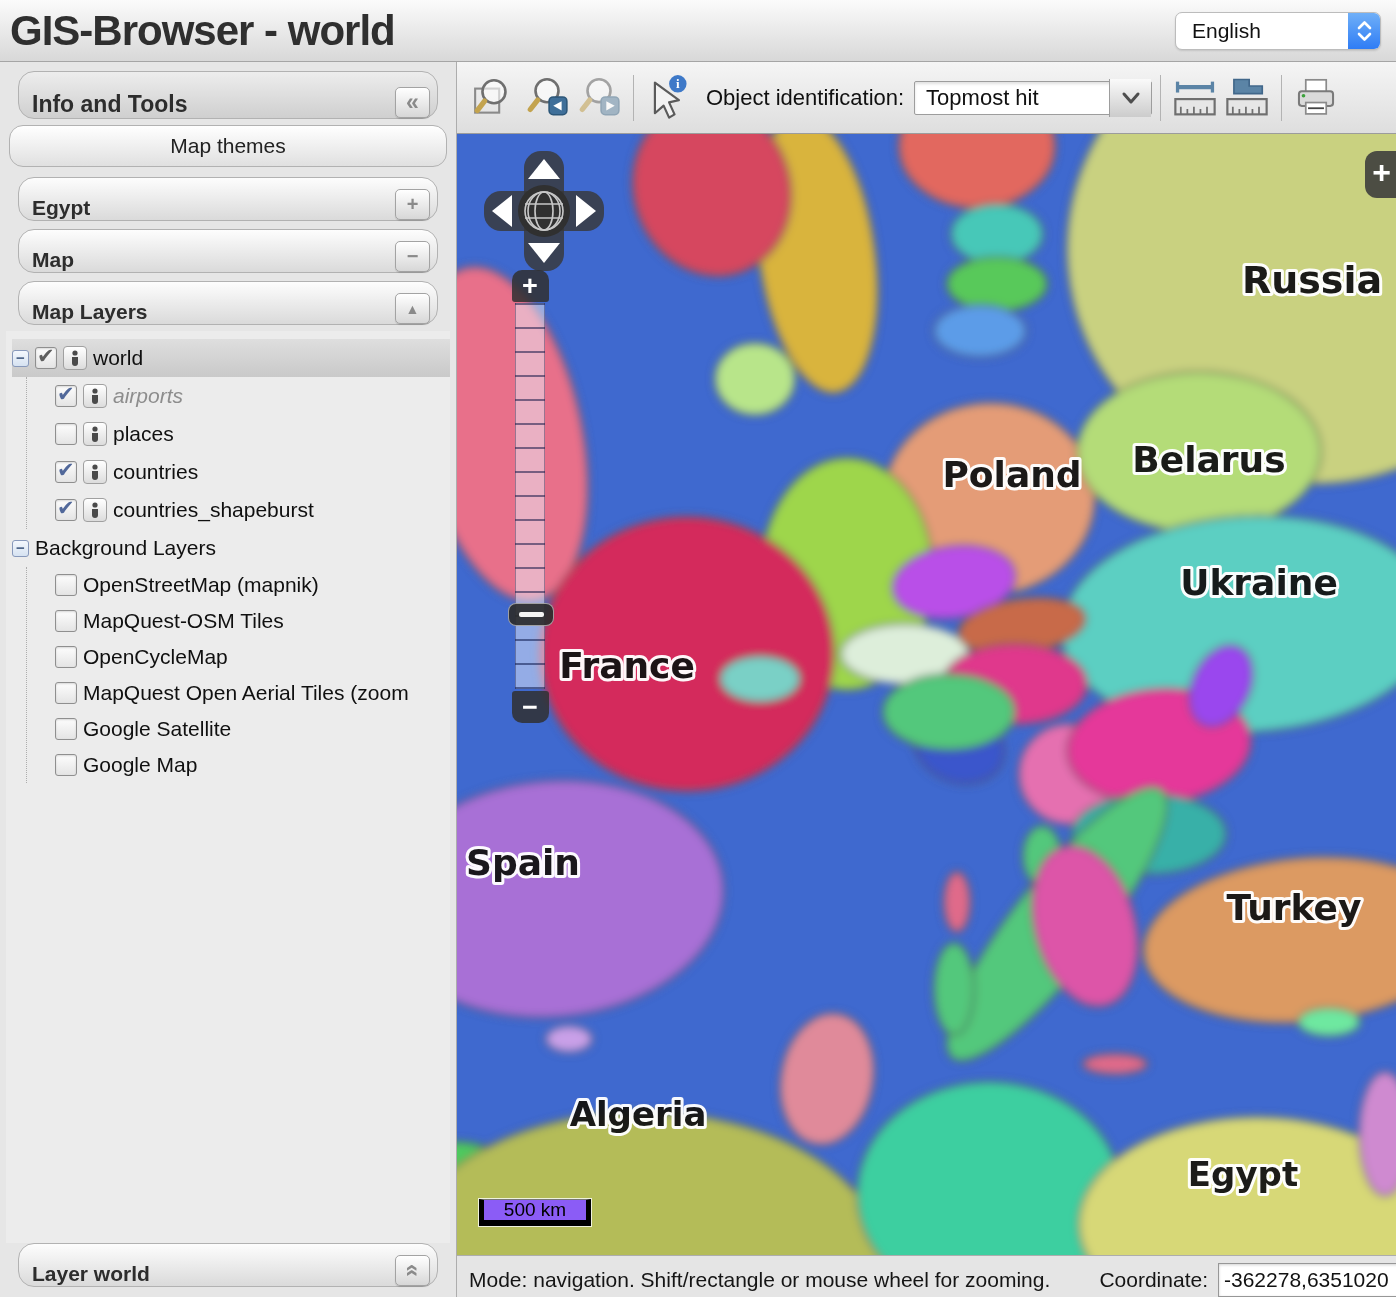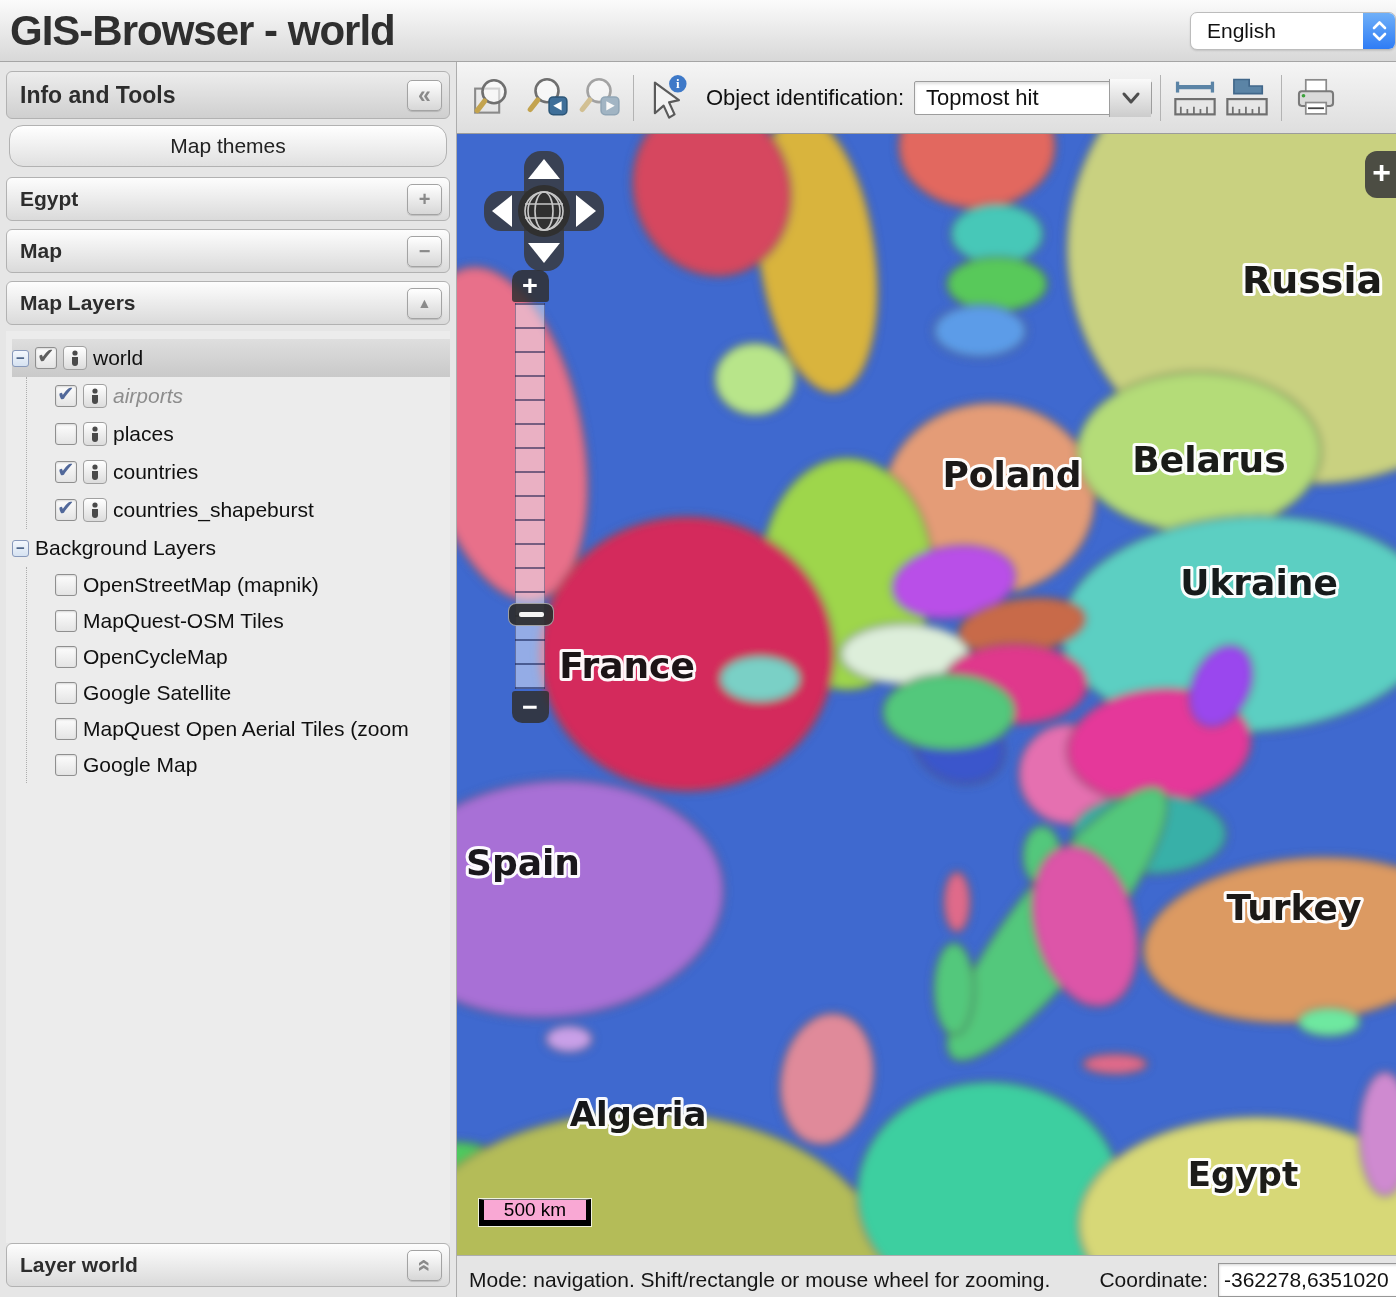--- a/index.html
+++ b/index.html
@@ -5,21 +5,21 @@
   * { box-sizing: border-box; }
   html,body { margin:0; padding:0; }
   body {
     width:1396px; height:1297px; overflow:hidden;
     font-family:"Liberation Sans", sans-serif;
     background:#e9e9e9;
   }
   
   header {
     height:62px; display:flex; align-items:center;
-    padding:0 0 0 10px;
+    padding:0 15px 0 10px;
     background:linear-gradient(#fbfbfb,#d8d8d8);
     border-bottom:1px solid #a5a5a5;
     gap:28px;
   }
   header h1 { margin:0; font-size:42px; font-weight:bold; color:#2f2f2f; letter-spacing:-1px; }
   .lang-select {
     margin-left:auto; width:206px; height:38px; background:#fff;
     border:1px solid #bcbcbc; border-radius:7px; display:flex; align-items:center;
     overflow:hidden; box-shadow:0 1px 2px rgba(0,0,0,.12);
   }
@@ -29,23 +29,23 @@
     background:linear-gradient(#71b1f8,#2d7bf5);
     display:flex; align-items:center; justify-content:center;
   }
   
   .content { display:flex; height:1235px; }
   aside {
     width:457px; background:#e6e6e6; border-right:1px solid #adadad;
     display:flex; flex-direction:column; padding:5px 4px 6px 4px;
   }
   .panel-hd {
-    height:44px; flex:0 0 44px; margin:4px 2px; border:1px solid #b2b2b2; border-radius:6px;
+    height:44px; flex:0 0 44px; margin:4px 14px; border:1px solid #b2b2b2; border-radius:16px;
     background:linear-gradient(#fdfdfd,#dadada);
-    display:flex; align-items:center; padding:0 7px 0 13px;
+    display:flex; align-items:flex-end; padding:0 7px 0 13px;
     font-size:21px; font-weight:bold; color:#2d2d2d;
   }
   .panel-hd.main-hd { height:48px; flex-basis:48px; font-size:23px; background:linear-gradient(#ededed,#cfcfcf); }
   .tool-btn {
     margin-left:auto; width:35px; height:31px; border:1px solid #a3a3a3; border-radius:5px;
     background:linear-gradient(#ffffff,#d7d7d7); color:#8a8a8a;
     font-family:"Liberation Sans",sans-serif; font-size:20px; font-weight:bold;
     display:flex; align-items:center; justify-content:center; padding:0; cursor:pointer;
     box-shadow:0 1px 1px rgba(0,0,0,.15);
   }
@@ -136,21 +136,21 @@
     display:flex; align-items:center; justify-content:center; cursor:grab;
   }
   .zhandle span { width:25px; height:5px; background:#f4f4f4; border-radius:2px; }
   .overview-toggle {
     position:absolute; right:0; top:17px; width:31px; height:47px; border:none;
     background:rgba(58,58,58,.88); color:#fff; font-size:32px; font-weight:bold;
     border-radius:12px 0 0 12px; padding:0 2px 4px 4px; cursor:pointer;
     font-family:"Liberation Sans",sans-serif;
   }
   .scalebar {
-    position:absolute; left:22px; bottom:29px; width:112px; height:27px; background:#f9a8d4;
+    position:absolute; left:22px; bottom:29px; width:112px; height:27px; background:#8b5cf6;
     border-left:5px solid #000; border-right:5px solid #000; border-bottom:6px solid #000; border-top:1px solid #777;
     display:flex; align-items:center; justify-content:center;
     font-size:19px; color:#000; box-shadow:0 0 0 1px rgba(255,255,255,.8);
   }
   
   .statusbar {
     height:42px; flex:0 0 42px; display:flex; align-items:center; padding:6px 0 0 12px;
     background:#e5e5e5; border-top:1px solid #adadad; font-size:21px; color:#151515;
   }
   .coord-label { margin-left:auto; padding-right:10px; }
@@ -270,25 +270,25 @@
         <div class="trow">
           <span class="cb"></span>
           <span class="tlabel">MapQuest-OSM Tiles</span>
         </div>
         <div class="trow">
           <span class="cb"></span>
           <span class="tlabel">OpenCycleMap</span>
         </div>
         <div class="trow">
           <span class="cb"></span>
+          <span class="tlabel">MapQuest Open Aerial Tiles (zoom</span>
+        </div>
+        <div class="trow">
+          <span class="cb"></span>
           <span class="tlabel">Google Satellite</span>
-        </div>
-        <div class="trow">
-          <span class="cb"></span>
-          <span class="tlabel">MapQuest Open Aerial Tiles (zoom</span>
         </div>
         <div class="trow">
           <span class="cb"></span>
           <span class="tlabel">Google Map</span>
         </div>
       </div>
     </div>
 
     <div class="panel-hd" style="margin-top:auto;">
       <span>Layer world</span>

